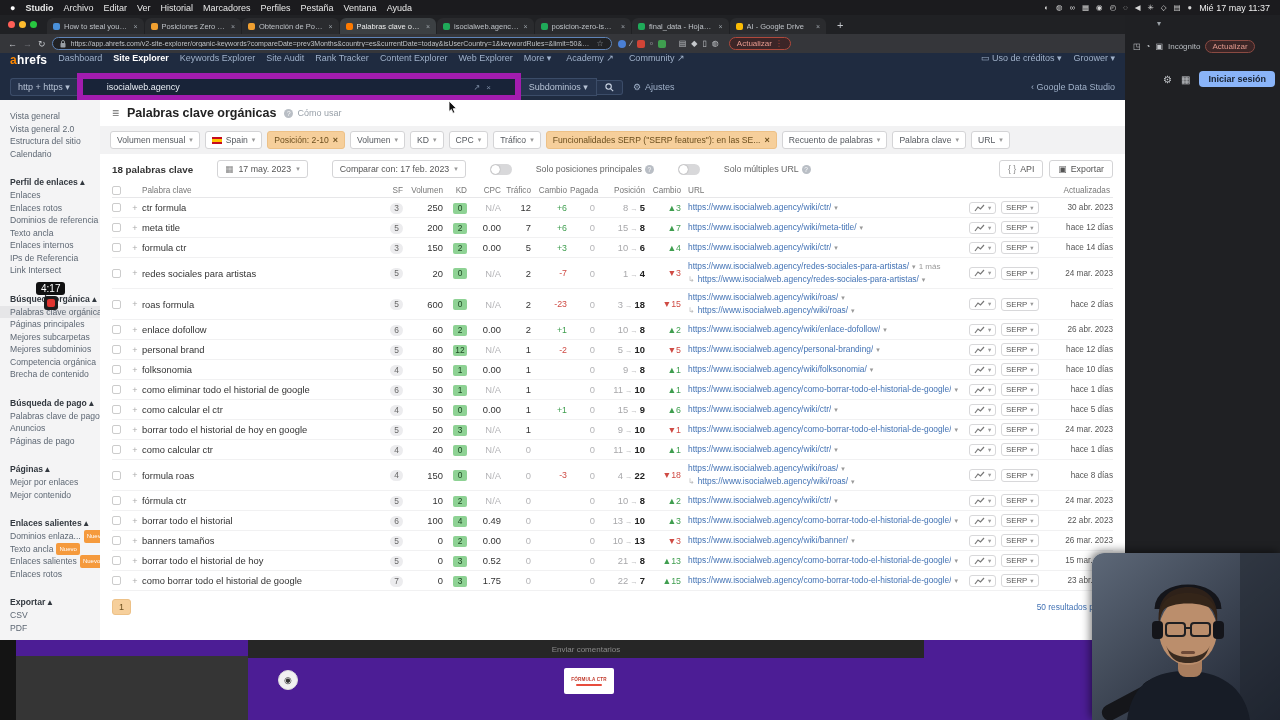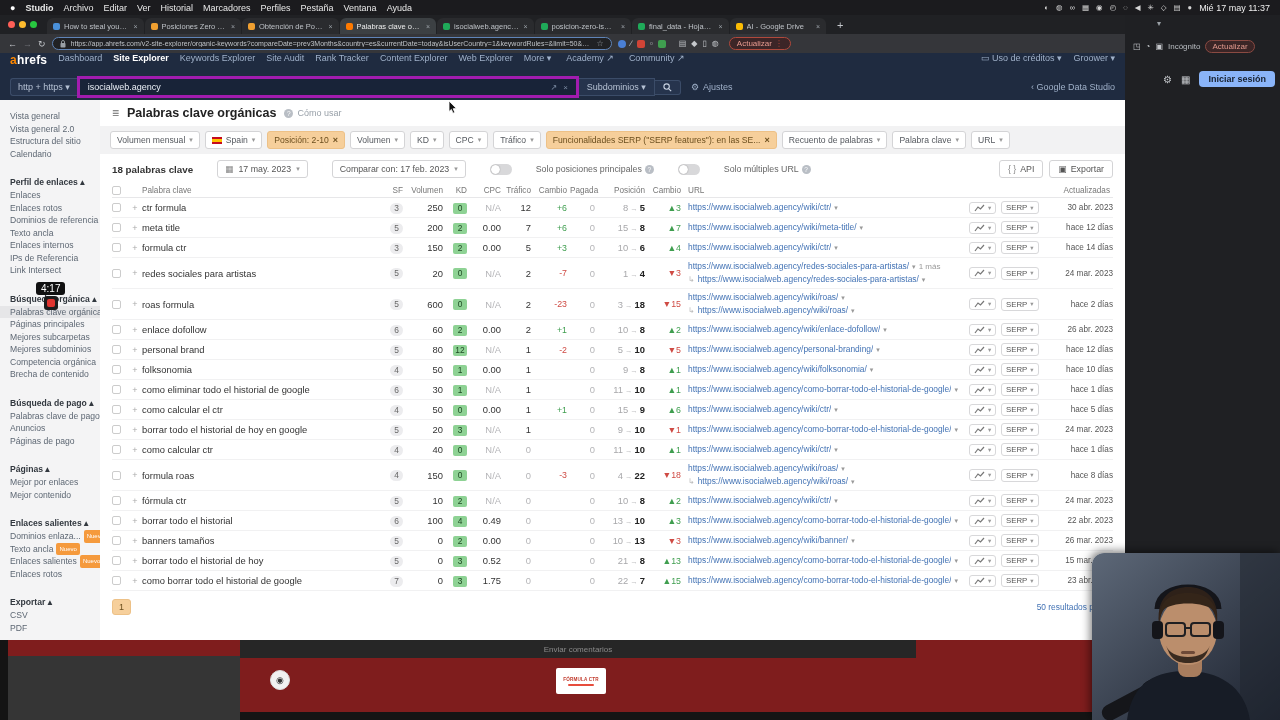--- a/index.html
+++ b/index.html
@@ -50,21 +50,21 @@
 .ah-logo{color:#fff;font-weight:bold;font-size:12px;letter-spacing:.2px}
 .ah-logo b{color:#ff8800}
 .ah-navs{display:flex;gap:11px;align-items:center}
 .ah-nav{color:#9fb0c8;font-size:9px;white-space:nowrap}
 .ah-nav.active{color:#fff;font-weight:bold}
 .ah-nav.ext{margin-left:4px}
 .ah-right{margin-left:auto;display:flex;gap:12px;color:#9fb0c8;font-size:9px;align-items:center;white-space:nowrap}
 
 .ah-search{height:26px;background:#1f2b40;display:flex;align-items:center;padding:0 10px}
 .proto{border:1px solid #3b4c68;border-right:none;border-radius:3px 0 0 3px;color:#b6c2d4;font-size:9px;padding:3px 7px;background:#263username;background:#26344d;white-space:nowrap}
-.dom-input{display:flex;align-items:center;gap:6px;border:3px solid #a21caf;background:#182338;color:#e8edf4;font-size:9px;padding:3px 8px;width:502px}
+.dom-input{display:flex;align-items:center;gap:6px;border:6px solid #a21caf;background:#182338;color:#e8edf4;font-size:9px;padding:3px 24px;width:444px}
 .dom-text{flex:1}
 .di-ic{color:#7c8ba3;font-size:8px}
 .scope{border:1px solid #3b4c68;border-left:none;color:#b6c2d4;font-size:9px;padding:3px 8px;background:#26344d;white-space:nowrap}
 .searchbtn{border:1px solid #3b4c68;border-left:none;border-radius:0 3px 3px 0;padding:2px 8px;background:#26344d;display:flex;align-items:center}
 .ajustes{color:#9fb0c8;font-size:9px;margin-left:10px;display:flex;gap:4px;align-items:center;white-space:nowrap}
 .gds{margin-left:auto;color:#9fb0c8;font-size:9px;white-space:nowrap}
 
 
 .main{position:absolute;top:85px;left:0;right:0;bottom:0;display:flex}
 .sidebar{width:100px;background:#f4f4f5;padding:10px 0 0 10px;font-size:8.6px;color:#5d6773;overflow:hidden}
@@ -124,21 +124,21 @@
 .sub-ic{color:#bbb;font-size:8px;flex:none}
 .cellc{text-align:left}
 .mini-btn{border:1px solid #d8d8da;border-radius:3px;padding:1px 4px;display:inline-flex;gap:3px;align-items:center;font-size:7.8px;color:#555;background:#fff;white-space:nowrap}
 .mini-btn .caret2{color:#999;font-size:6.5px}
 .upd{font-size:8.2px;color:#555;text-align:right;white-space:nowrap}
 .pag{display:flex;align-items:center;justify-content:space-between;padding:8px 0}
 .pag-num{background:#f6cf9b;border:1px solid #edc187;border-radius:3px;font-size:9px;color:#6b4e1e;padding:2px 6px}
 .pag-per{font-size:8.4px;color:#4272b4;white-space:nowrap}
 
 
-.bottom-strip{position:absolute;left:8px;top:640px;width:1125px;height:72px;background:#7f1d1d;z-index:4}
+.bottom-strip{position:absolute;left:16px;top:640px;width:1125px;height:80px;background:#4c1d95;z-index:4}
 .bs-graybox{position:absolute;left:0;top:16px;width:232px;height:64px;background:#353535}
 .bs-band{position:absolute;left:232px;top:0;width:676px;height:18px;background:#262626;display:flex;align-items:center;justify-content:center}
 .bs-feedback{color:#8a8a8a;font-size:8px}
 .bs-result{position:absolute;left:262px;top:30px;display:flex;gap:9px;align-items:center}
 .bs-favicon{width:20px;height:20px;border-radius:50%;background:#f1f1f1;border:1px solid #ddd;flex:none;display:flex;align-items:center;justify-content:center;color:#333;font-size:9px}
 .bs-title{color:#ececec;font-size:10px;line-height:13px}
 .bs-url{color:#9a9a9a;font-size:8px;line-height:11px}
 .bs-dots{color:#9a9a9a;font-size:8px;margin-left:6px}
 .bs-card{position:absolute;left:548px;top:28px;width:50px;height:26px;background:#fff;border-radius:2px;display:flex;flex-direction:column;align-items:center;justify-content:center;gap:2px}
 .bs-card-t{color:#c0392b;font-size:4.6px;font-weight:bold;letter-spacing:.2px}

